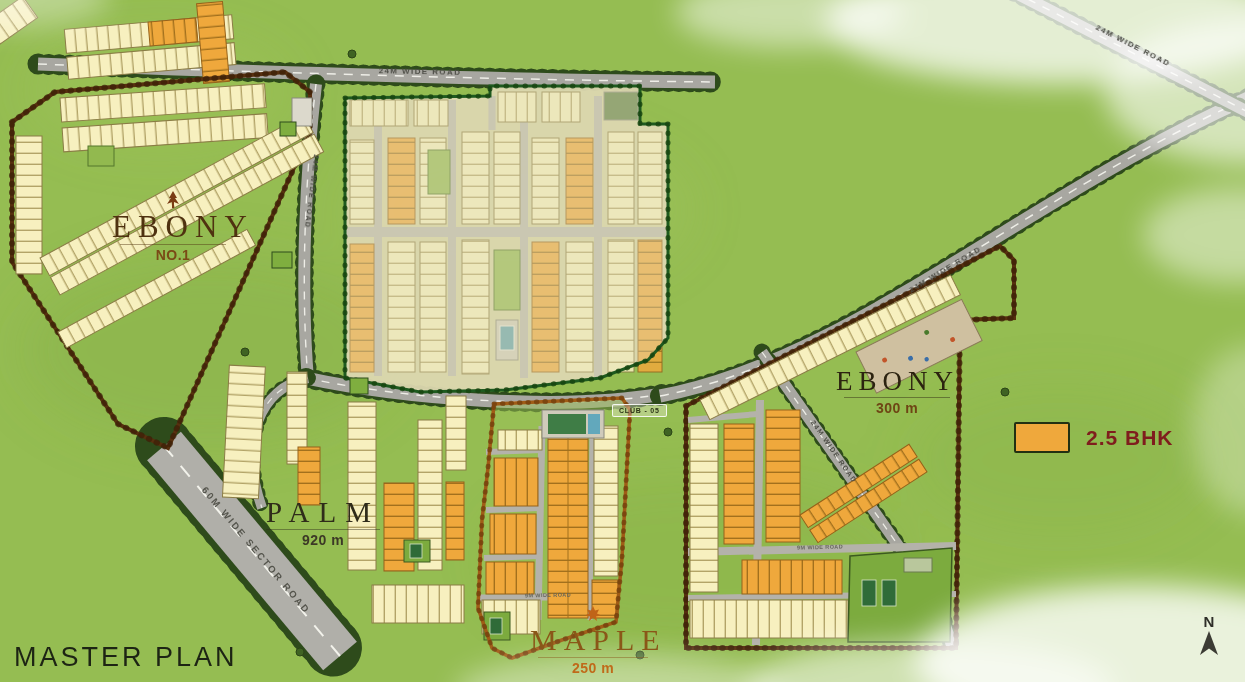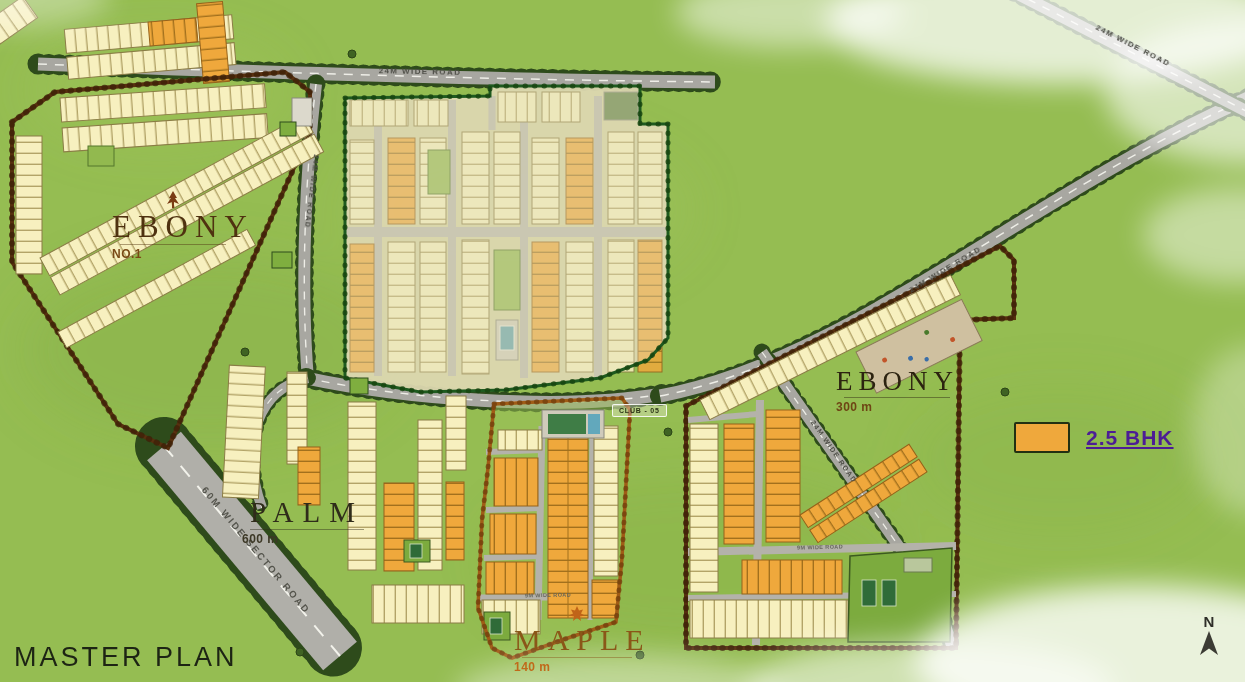--- a/index.html
+++ b/index.html
@@ -9,41 +9,41 @@
   .ov{position:absolute;white-space:nowrap;}
   
   .road-label{font-size:8px;font-weight:bold;color:#4e4e47;letter-spacing:1.4px;
               text-align:center;transform-origin:center;}
   .sector-label{font-size:9.5px;letter-spacing:2.2px;color:#54544c;}
   .mini-label{font-size:5.5px;letter-spacing:.4px;color:#63635a;opacity:.95;font-weight:bold;}
   
   .sec-label{position:absolute;text-align:center;font-family:"Liberation Serif",serif;}
   .sec-name{display:block;line-height:1;}
   .sec-rule{height:1px;background:currentColor;opacity:.45;margin:2px 8px 0 8px;}
-  .sec-sub{display:block;font-size:12px;font-weight:bold;text-align:left;margin-top:2px;
+  .sec-sub{display:block;font-size:14px;font-weight:bold;text-align:center;margin-top:2px;
            font-family:"Liberation Sans",sans-serif;letter-spacing:.5px;}
   .sec-icon{display:block;margin:0 auto 1px auto;}
   .pine-l{color:#4f3210;} .pine-l .sec-name{font-size:31px;letter-spacing:7px;}
   .pine-l .sec-sub{color:#7a4a16;}
   .palm-l{color:#2f2c1a;} .palm-l .sec-name{font-size:29px;letter-spacing:9px;}
   .palm-l .sec-sub{color:#3c3826;}
   .maple-l{color:#8a5718;} .maple-l .sec-name{font-size:30px;letter-spacing:7px;}
   .maple-l .sec-sub{color:#c06a1a;}
   .ebony-l{color:#2c2310;} .ebony-l .sec-name{font-size:27px;letter-spacing:6px;}
   .ebony-l .sec-sub{color:#6e4514;}
   
   .club-tag{font-size:7px;font-weight:bold;color:#2c3318;letter-spacing:.8px;
             border:1px solid rgba(255,255,255,.85);background:rgba(243,242,228,.35);
             padding:2px 6px;border-radius:2px;}
   
   .legend{position:absolute;left:1014px;top:422px;}
   .legend-row{display:flex;align-items:center;margin-bottom:13px;}
   .legend-sw{width:52px;height:27px;border:2px solid #223012;border-radius:2px;margin-right:16px;}
   .sw-25{background:#efa83c;} .sw-35{background:#f7f0bf;}
-  .legend-txt{font-size:21px;font-weight:bold;color:#4c1d95;letter-spacing:1px;text-decoration:underline;}
+  .legend-txt{font-size:21px;font-weight:bold;color:#7f1d1d;letter-spacing:1px;}
   
   .master-title{position:absolute;left:14px;top:616px;font-size:27px;color:#1d2414;
                 letter-spacing:3px;font-weight:400;margin-top:26px;}
   
   .north{position:absolute;left:1194px;top:614px;width:30px;text-align:center;}
   .north-n{font-size:15px;font-weight:bold;color:#2e2e28;display:block;line-height:1;}
 </style>
 </head>
 <body>
 
@@ -346,33 +346,33 @@
 
 <div class="sec-label pine-l" style="left:112px;top:190px;width:122px;">
   <svg class="sec-icon" width="20" height="20" viewBox="0 0 20 20">
     <path d="M10 1 L14 8 L12 8 L16 14 L11 12 L11 18 L9 18 L9 12 L4 14 L8 8 L6 8 Z" fill="#7a3c14"></path>
   </svg>
   <span class="sec-name">EBONY</span>
   <div class="sec-rule"></div>
   <span class="sec-sub">NO.1</span>
 </div>
 
-<div class="sec-label palm-l" style="left:242px;top:498px;width:130px;">
+<div class="sec-label palm-l" style="left:258px;top:498px;width:130px;">
   <span class="sec-name">PALM</span>
   <div class="sec-rule"></div>
-  <span class="sec-sub">600 m</span>
-</div>
-
-<div class="sec-label maple-l" style="left:514px;top:604px;width:126px;">
+  <span class="sec-sub">920 m</span>
+</div>
+
+<div class="sec-label maple-l" style="left:530px;top:604px;width:126px;">
   <svg class="sec-icon" width="22" height="20" viewBox="0 0 20 20">
     <path d="M10 2 L12 6.5 L16 5.5 L14 9.5 L18 11.5 L13 12.5 L14 17 L10 13.8 L6 17 L7 12.5 L2 11.5 L6 9.5 L4 5.5 L8 6.5 Z" fill="#c06418"></path>
   </svg>
   <span class="sec-name">MAPLE</span>
   <div class="sec-rule"></div>
-  <span class="sec-sub">140 m</span>
+  <span class="sec-sub">250 m</span>
 </div>
 
 <div class="sec-label ebony-l" style="left:836px;top:368px;width:122px;">
   <span class="sec-name">EBONY</span>
   <div class="sec-rule"></div>
   <span class="sec-sub">300 m</span>
 </div>
 
 <div class="ov club-tag" style="left:612px;top:404px;">CLUB - 05</div>
 

